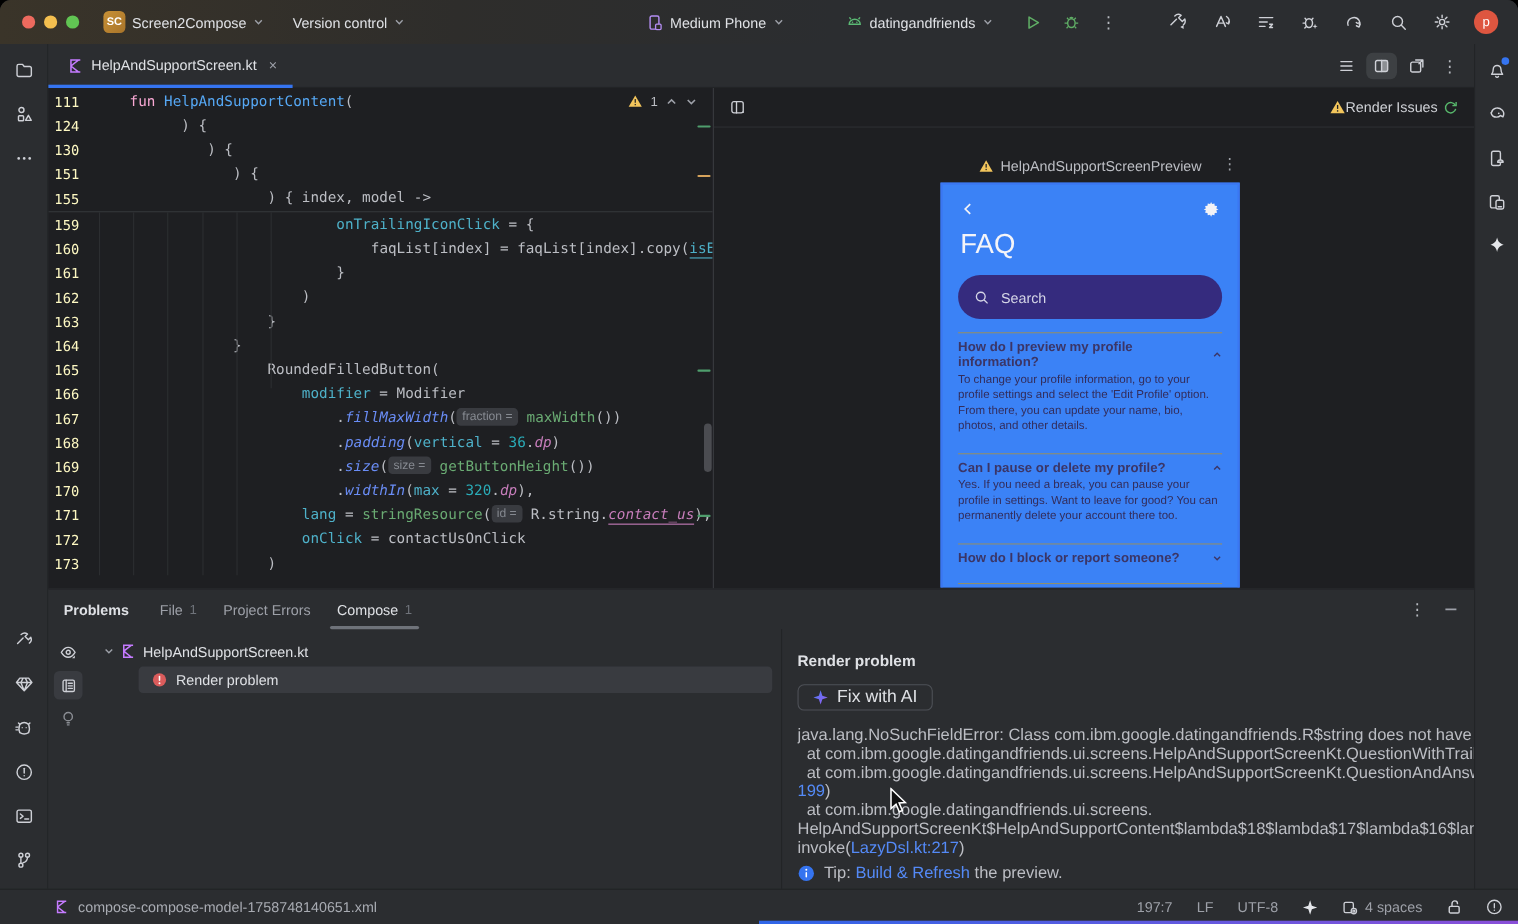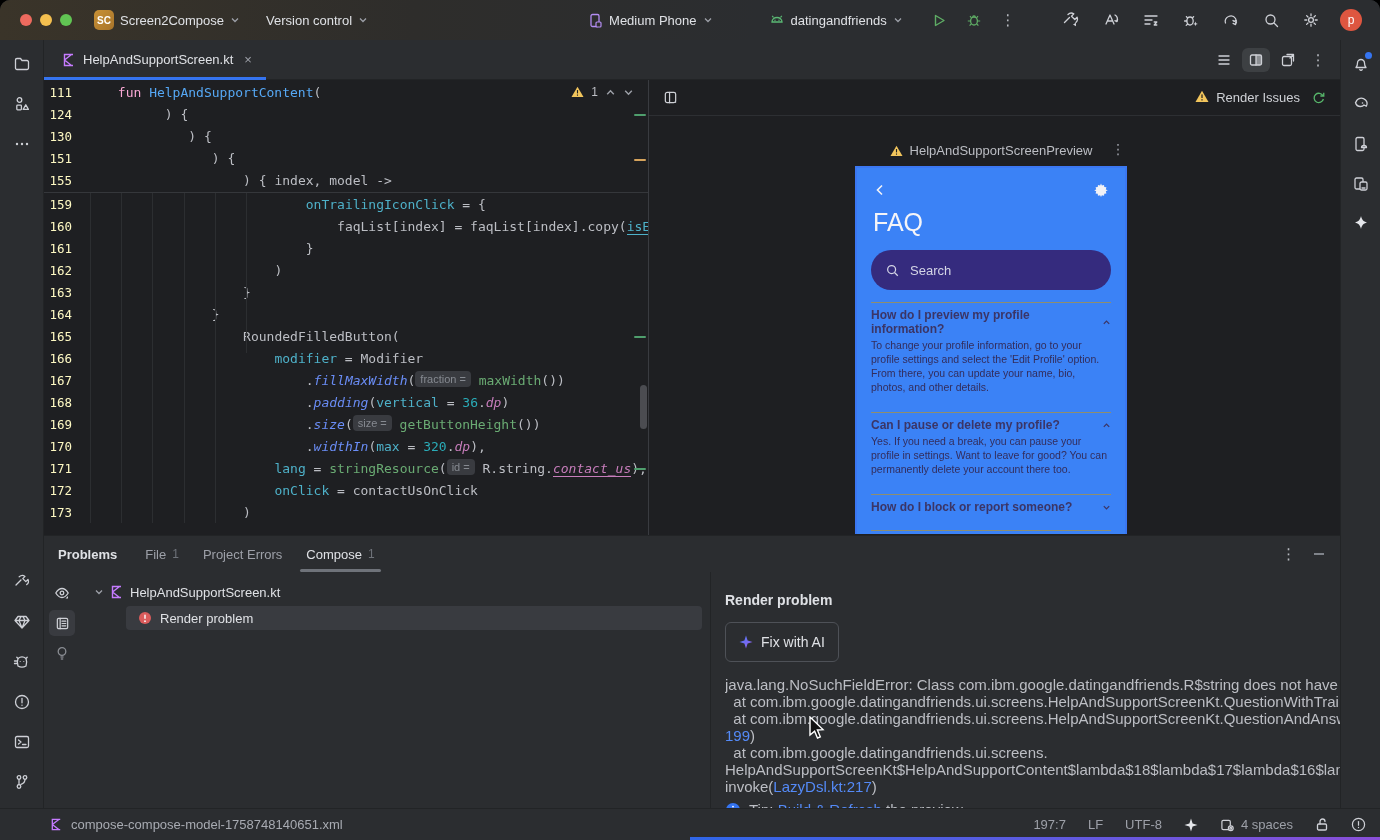--- a/index.html
+++ b/index.html
@@ -42,21 +42,21 @@
   .tk-re{color:#c77dbb;font-style:italic;border-bottom:1px solid #c77dbb;}
   .tk-cu{color:#4eb1c9;border-bottom:1px solid #4eb1c9;}
   .tk-in{display:inline-block;background:#393b40;color:#868a91;border-radius:4px;padding:0 5px;font-size:11px;line-height:16px;font-family:"Liberation Sans",sans-serif;transform:translateY(-2px);}
   .insp{position:absolute;right:14px;top:5px;display:flex;align-items:center;gap:7px;font-size:12px;color:#bcbec4;}
   .guide{position:absolute;width:1px;background:#2c2e31;top:113px;height:330px;}
   .stripe{position:absolute;width:12px;height:2px;right:2px;border-radius:1px;}
   .sb-thumb{position:absolute;right:1px;width:7px;height:44px;border-radius:4px;background:rgba(166,170,180,.33);}
   
   .preview{position:absolute;left:604px;top:40px;width:692px;height:455px;background:#1e1f22;border-left:1px solid #393b40;}
   .pv-toolbar{height:36px;border-bottom:1px solid #2d2f33;display:flex;align-items:center;padding:0 14px;}
-  .pv-issues{margin-left:auto;display:flex;align-items:flex-start;gap:7px;font-size:13px;color:#cfd1d6;}
+  .pv-issues{margin-left:auto;display:flex;align-items:center;font-size:13px;color:#cfd1d6;}
   .pv-canvas{position:relative;height:418px;overflow:hidden;}
   .pv-label{position:absolute;left:206px;top:27px;width:272px;display:flex;align-items:center;justify-content:center;gap:7px;font-size:13px;color:#bcbec4;}
   .pv-dots{position:absolute;left:462px;top:25px;color:#9da0a8;font-size:14px;letter-spacing:1px;}
   .phone{position:absolute;left:206px;top:50px;width:272px;height:370px;background:#3b82f6;border:2px solid #3b77f2;overflow:hidden;}
   .ph-top{display:flex;justify-content:space-between;align-items:center;padding:14px 16px 0 16px;color:#f2f2f6;}
   .ph-title{font-size:25px;color:#f4f4f8;padding:10px 16px 0 16px;font-weight:500;}
   .ph-search{margin:13px 14px 0 14px;height:40px;border-radius:20px;background:#352b7e;display:flex;align-items:center;gap:10px;padding:0 14px;color:#d4d5e6;font-size:13px;}
   #faqlist{padding:12px 14px 0 14px;}
   .fdiv{height:1px;background:#8f8e6e;}
   .fq{display:flex;justify-content:space-between;align-items:center;font-size:12px;font-weight:bold;color:#3b3566;padding:5px 0 2px 0;}
@@ -73,21 +73,21 @@
   .bp-headright{margin-left:auto;display:flex;align-items:center;gap:16px;color:#9da0a8;}
   .bp-strip{position:absolute;left:0;top:36px;width:36px;bottom:0;display:flex;flex-direction:column;align-items:center;padding-top:8px;gap:4px;}
   .strip-ic{width:26px;height:26px;display:flex;align-items:center;justify-content:center;border-radius:5px;}
   .strip-ic.sel{background:#393b40;}
   .tree{position:absolute;left:36px;top:36px;width:630px;bottom:0;overflow:hidden;}
   .tree-row1{display:flex;align-items:center;gap:6px;height:24px;margin-top:8px;padding-left:14px;font-size:13px;white-space:nowrap;overflow:hidden;}
   .tree-path{color:#6f737a;overflow:hidden;text-overflow:clip;white-space:nowrap;flex:1;}
   .tree-row2{display:flex;align-items:center;gap:8px;height:24px;margin:2px 8px 0 46px;background:#393b40;border-radius:4px;padding-left:12px;font-size:13px;color:#dfe1e5;}
   .detail{position:absolute;left:666px;top:36px;right:0;bottom:0;border-left:1px solid #222426;padding:20px 0 0 14px;overflow:hidden;}
   .detail-h{font-size:14px;font-weight:bold;color:#dfe1e5;}
-  .fixbtn{margin-top:14px;height:40px;display:inline-flex;align-items:center;gap:8px;padding:0 13px;border:1px solid #4e5157;border-radius:6px;font-size:14px;color:#dfe1e5;background:#2b2d30;}
+  .fixbtn{margin-top:14px;height:24px;display:inline-flex;align-items:center;gap:8px;padding:0 13px;border:1px solid #4e5157;border-radius:6px;font-size:16px;color:#dfe1e5;background:#2b2d30;}
   #trace{margin-top:14px;font-size:15px;line-height:17px;color:#bcbec4;}
   .trl{white-space:pre;overflow:hidden;}
   .lnk{color:#548af7;}
   .tip{display:flex;align-items:center;gap:8px;margin-top:6px;font-size:15px;color:#bcbec4;}
   
   .statusbar{position:absolute;left:0;top:808px;width:1380px;height:32px;background:#2b2d30;border-top:1px solid #222426;display:flex;align-items:center;padding:0 14px;font-size:13px;color:#a8abb2;}
   .sb-left{display:flex;align-items:center;gap:8px;margin-left:36px;}
   .sb-right{margin-left:auto;display:flex;align-items:center;gap:22px;color:#9da0a8;}
   .sb-item{display:flex;align-items:center;gap:6px;}
   .deskstrip{position:absolute;left:690px;top:837px;width:690px;height:3px;background:linear-gradient(90deg,#2f66e8,#8a4fd8);}

